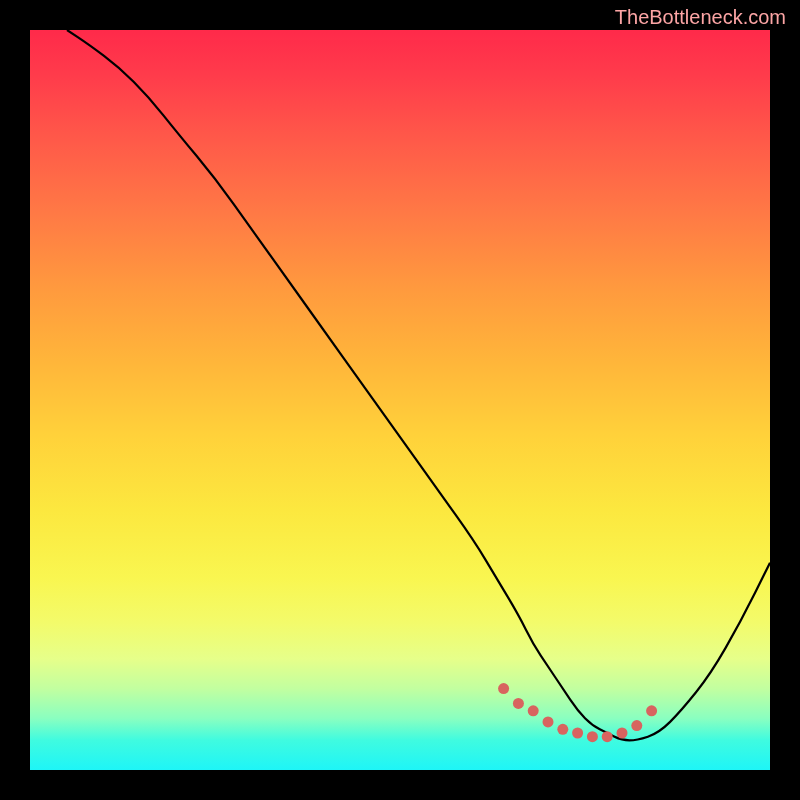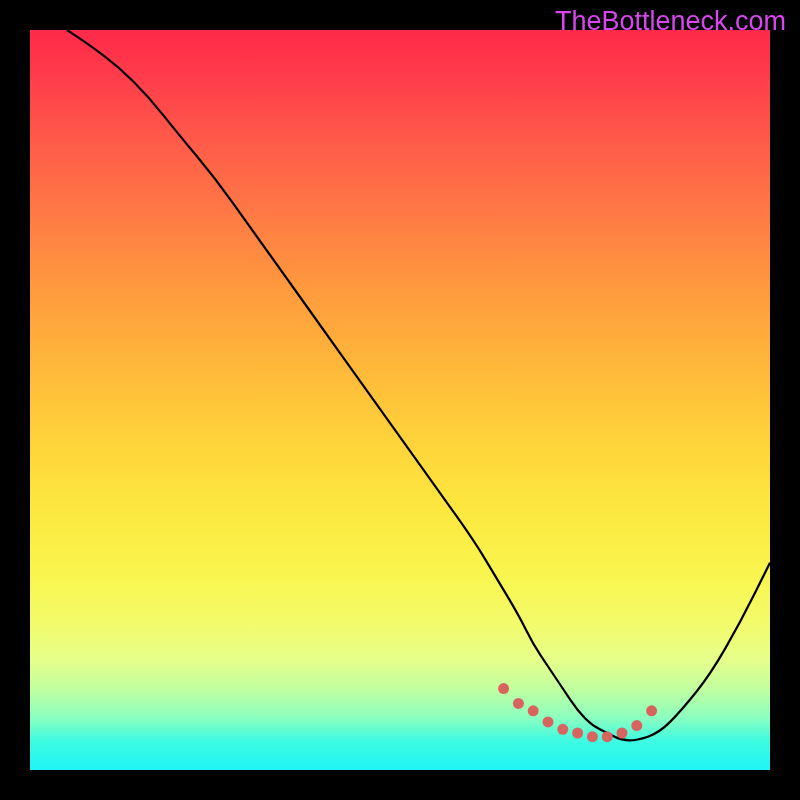--- a/index.html
+++ b/index.html
@@ -7,22 +7,22 @@
     width: 800px;
     height: 800px;
     background: #000;
     position: relative;
     font-family: Arial, sans-serif;
   }
   .watermark {
     position: absolute;
     top: 6px;
     right: 14px;
-    color: #d946ef;
-    font-size: 27px;
+    color: #fca5a5;
+    font-size: 20px;
     font-weight: 500;
     z-index: 10;
   }
   .plot-area {
     position: absolute;
     left: 30px;
     top: 30px;
     width: 740px;
     height: 740px;
     overflow: hidden;

